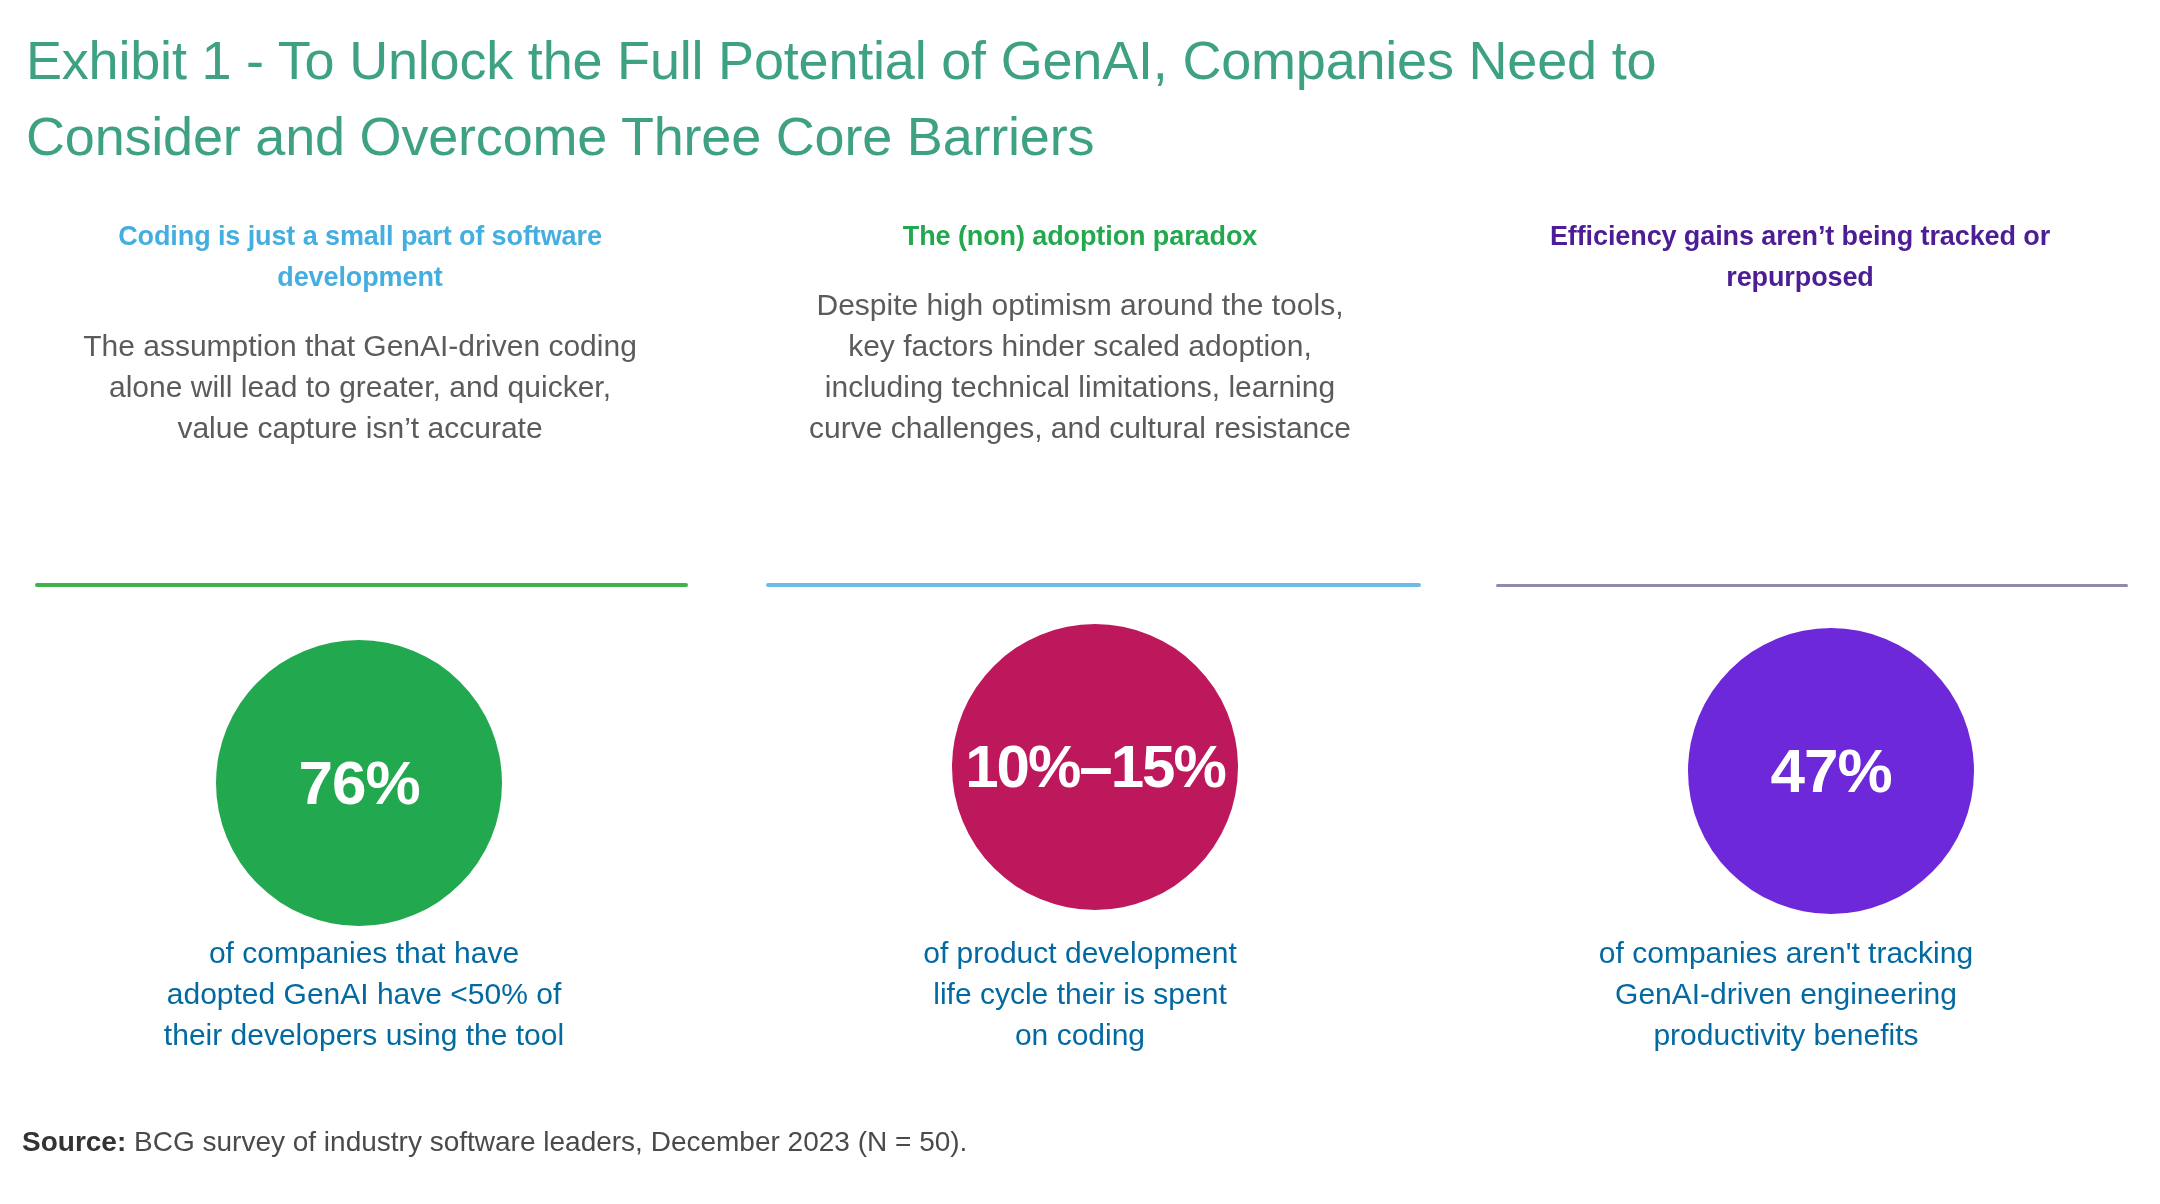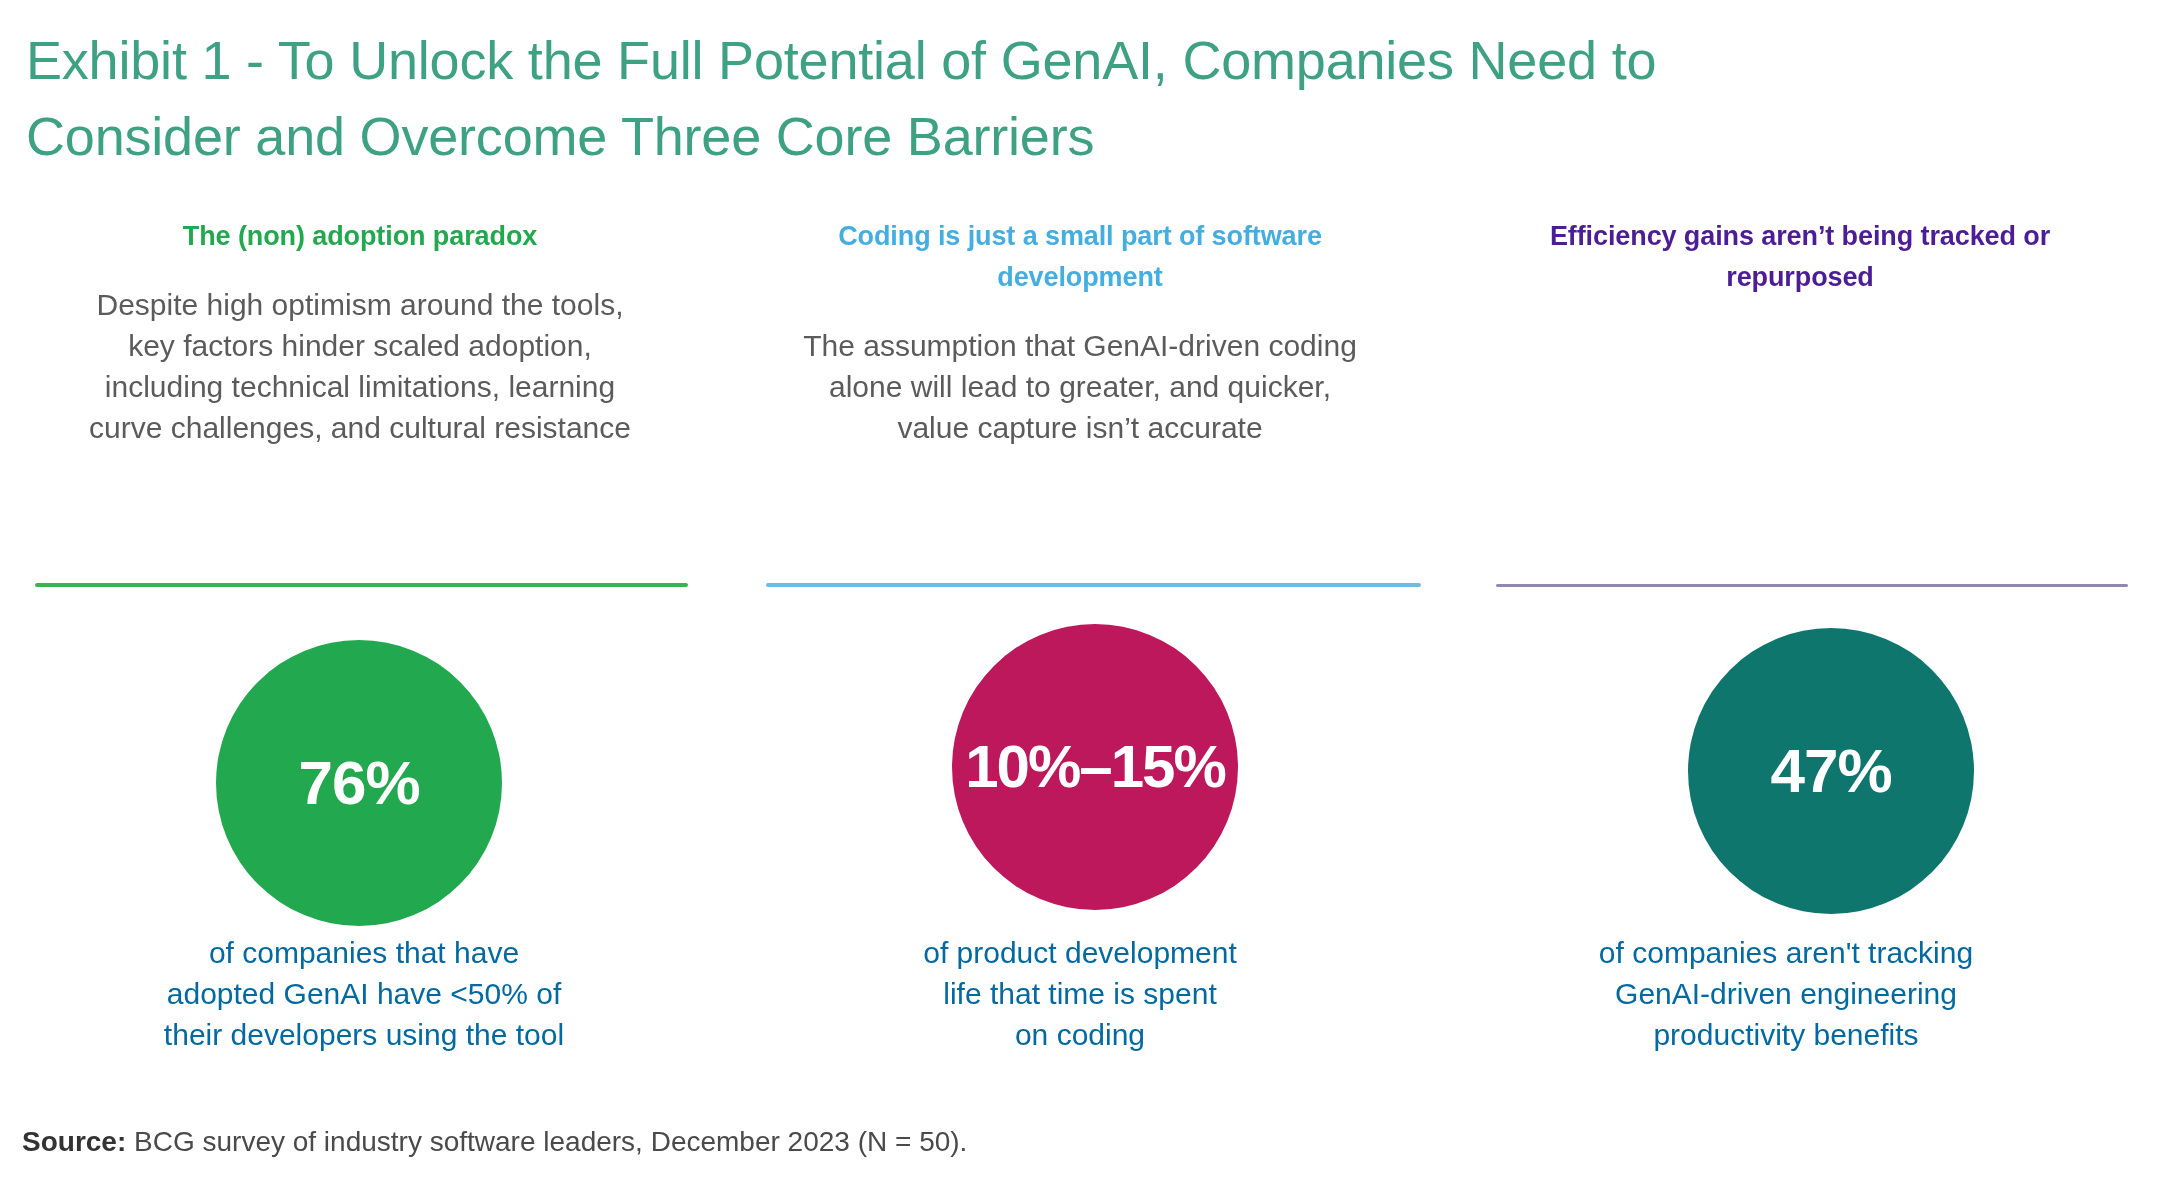--- a/index.html
+++ b/index.html
@@ -107,21 +107,21 @@
   .circle-value {
     color: #ffffff;
     font-weight: bold;
     font-size: 62px;
     line-height: 62px;
     letter-spacing: -1px;
     white-space: nowrap;
   }
   .circle-1 { left: 216px;  top: 12px;   background: #22A84E; }
   .circle-2 { left: 952px;  top: -4px; background: #be185d; }
-  .circle-3 { left: 1688px; top: 0;   background: #0f766e; }
+  .circle-3 { left: 1688px; top: 0;   background: #6d28d9; }
   .circle-2 .circle-value { font-size: 60px; letter-spacing: -2px; }
 
   
   .captions {
     position: absolute;
     left: 0;
     top: 932px;
     width: 2160px;
     display: flex;
     flex-direction: row;
@@ -154,36 +154,36 @@
 </head>
 <body>
 
 <div class="exhibit">
 
   <div class="title">Exhibit 1 - To Unlock the Full Potential of GenAI, Companies Need to
 Consider and Overcome Three Core Barriers</div>
 
   <div class="columns">
 
+    <div class="col col-2">
+      <div class="col-head">Coding is just a small part of
+software development</div>
+      <div class="col-body">The assumption that GenAI-driven coding
+alone will lead to greater, and quicker,
+value capture isn’t accurate</div>
+    </div>
+
     <div class="col col-1">
       <div class="col-head">The (non) adoption paradox</div>
       <div class="col-body">Despite high optimism around the tools,
 key factors hinder scaled adoption,
 including technical limitations, learning
 curve challenges, and cultural resistance</div>
     </div>
 
-    <div class="col col-2">
-      <div class="col-head">Coding is just a small part of
-software development</div>
-      <div class="col-body">The assumption that GenAI-driven coding
-alone will lead to greater, and quicker,
-value capture isn’t accurate</div>
-    </div>
-
     <div class="col col-3">
       <div class="col-head">Efficiency gains aren’t being
 tracked or repurposed</div>
     </div>
 
   </div>
 
   <div class="rule rule-green"></div>
   <div class="rule rule-blue"></div>
   <div class="rule rule-purple"></div>
@@ -198,21 +198,21 @@
     <div class="circle circle-3">
       <span class="circle-value">47%</span>
     </div>
   </div>
 
   <div class="captions">
     <div class="caption cap-1">of companies that have
 adopted GenAI have &lt;50% of
 their developers using the tool</div>
     <div class="caption cap-2">of product development
-life that time is spent
+life cycle their is spent
 on coding</div>
     <div class="caption cap-3">of companies aren't tracking
 GenAI-driven engineering
 productivity benefits</div>
   </div>
 
   <div class="source"><span class="source-label">Source:</span><span> BCG survey of industry software leaders, December 2023 (N = 50).</span></div>
 
 </div>
 

